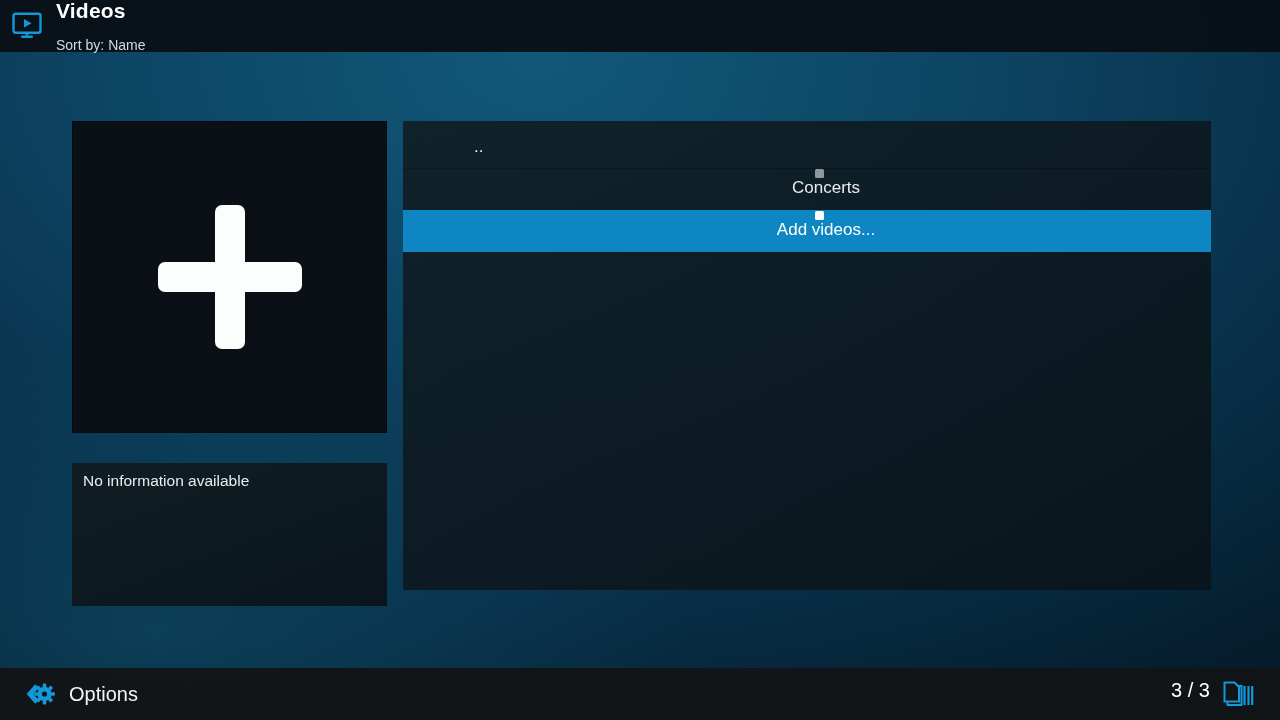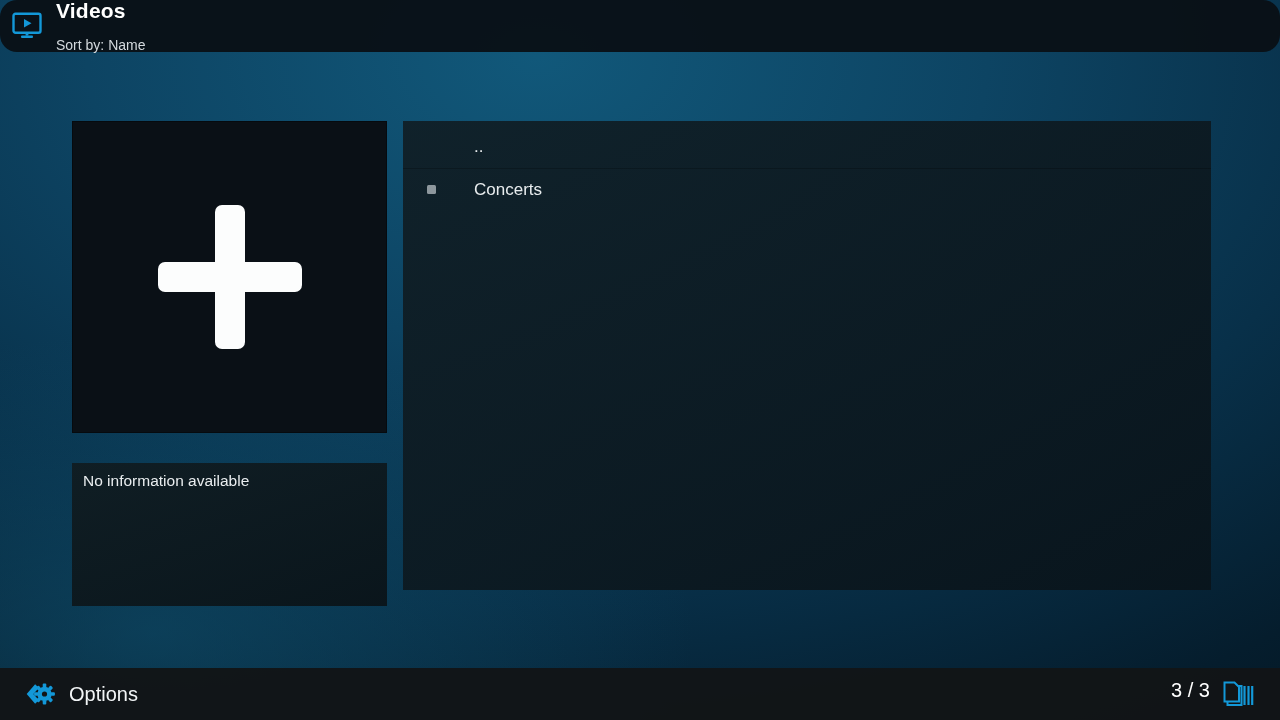--- a/index.html
+++ b/index.html
@@ -13,21 +13,20 @@
       radial-gradient(900px 500px at 12% 88%, rgba(16,82,112,0.55), rgba(16,82,112,0) 60%),
       radial-gradient(1500px 950px at 42% 8%, #11587a 0%, #0d4463 30%, #083049 55%, #051d2d 78%, #03121c 100%);
   }
 
   
   .topbar {
     position:absolute; top:0; left:0; width:1280px; height:52px;
     background:rgba(9,17,23,0.97);
     display:flex; justify-content:space-between; align-items:center;
     padding:0 12px;
-    border-radius:17px;
   }
   .topbar-left { display:flex; align-items:center; gap:14px; }
   .icon { display:inline-flex; color:var(--accent); }
   .page-title { font-size:21px; font-weight:700; line-height:1.1; letter-spacing:0.2px; }
   .sort-label { font-size:14px; color:#d4dade; margin-top:14px; }
   .topbar-right { display:flex; align-items:center; gap:10px; }
   .scan-text { text-align:right; }
   .scan-status { font-size:15px; color:#eef2f4; line-height:1.15; }
   .scan-item { font-size:15px; color:#8d979e; line-height:1.15; margin-top:1px; }
   .spinner {
@@ -52,21 +51,21 @@
   
   .list-panel {
     position:absolute; left:403px; top:121px; width:808px; height:469px;
     background:linear-gradient(150deg, rgba(16,30,37,0.93), rgba(9,20,27,0.93));
     padding-top:5px;
   }
   .list-row {
     height:42px; display:flex; align-items:center;
     font-size:17px; color:#e8ecee; cursor:pointer;
   }
-  .list-row + .list-row { border-top:1px solid rgba(0,0,0,0.22); }
+  .list-row + .list-row { border-top:1px solid rgba(0,0,0,0.22);flex-direction:column; }
   .bullet { width:9px; height:9px; background:var(--bullet); border-radius:1.5px; margin-left:24px; flex:0 0 auto; }
   .bullet.hidden { visibility:hidden; }
   .row-label { margin-left:38px; }
   .list-row.selected { background:var(--selection); color:#ffffff; border-top-color:transparent; }
   .list-row.selected .bullet { background:#ffffff; }
 
   
   .bottombar {
     position:absolute; left:0; bottom:0; width:1280px; height:52px;
     background:rgba(18,21,23,0.97);
@@ -113,20 +112,24 @@
 
   <div class="list-panel">
       <div class="list-row">
         <span class="bullet hidden"></span>
         <span class="row-label">..</span>
       </div>
       <div class="list-row">
         <span class="bullet"></span>
         <span class="row-label">Concerts</span>
       </div>
+      <div class="list-row selected">
+        <span class="bullet"></span>
+        <span class="row-label">Add videos...</span>
+      </div>
     </div>
 
   <footer class="bottombar">
     <div class="footer-left">
       <span class="icon">
         <svg width="30" height="30" viewBox="0 0 30 30">
           <path d="M12 7 L5 15 L12 23" fill="none" stroke="currentColor" stroke-width="5" stroke-linejoin="miter"></path>
           <g transform="translate(19.5,15)" fill="currentColor">
             <circle r="7.2"></circle>
             <rect x="-1.8" y="-10.4" width="3.6" height="4.2" rx="1"></rect>

